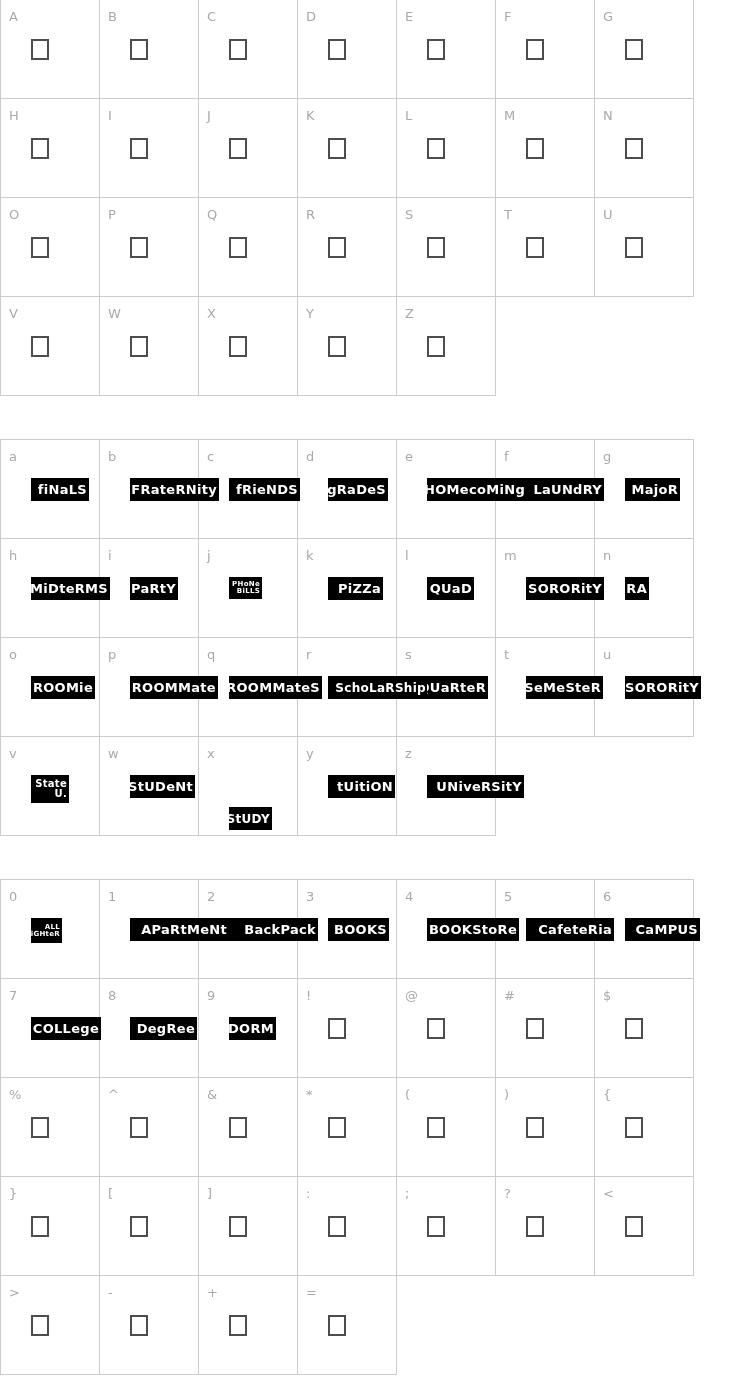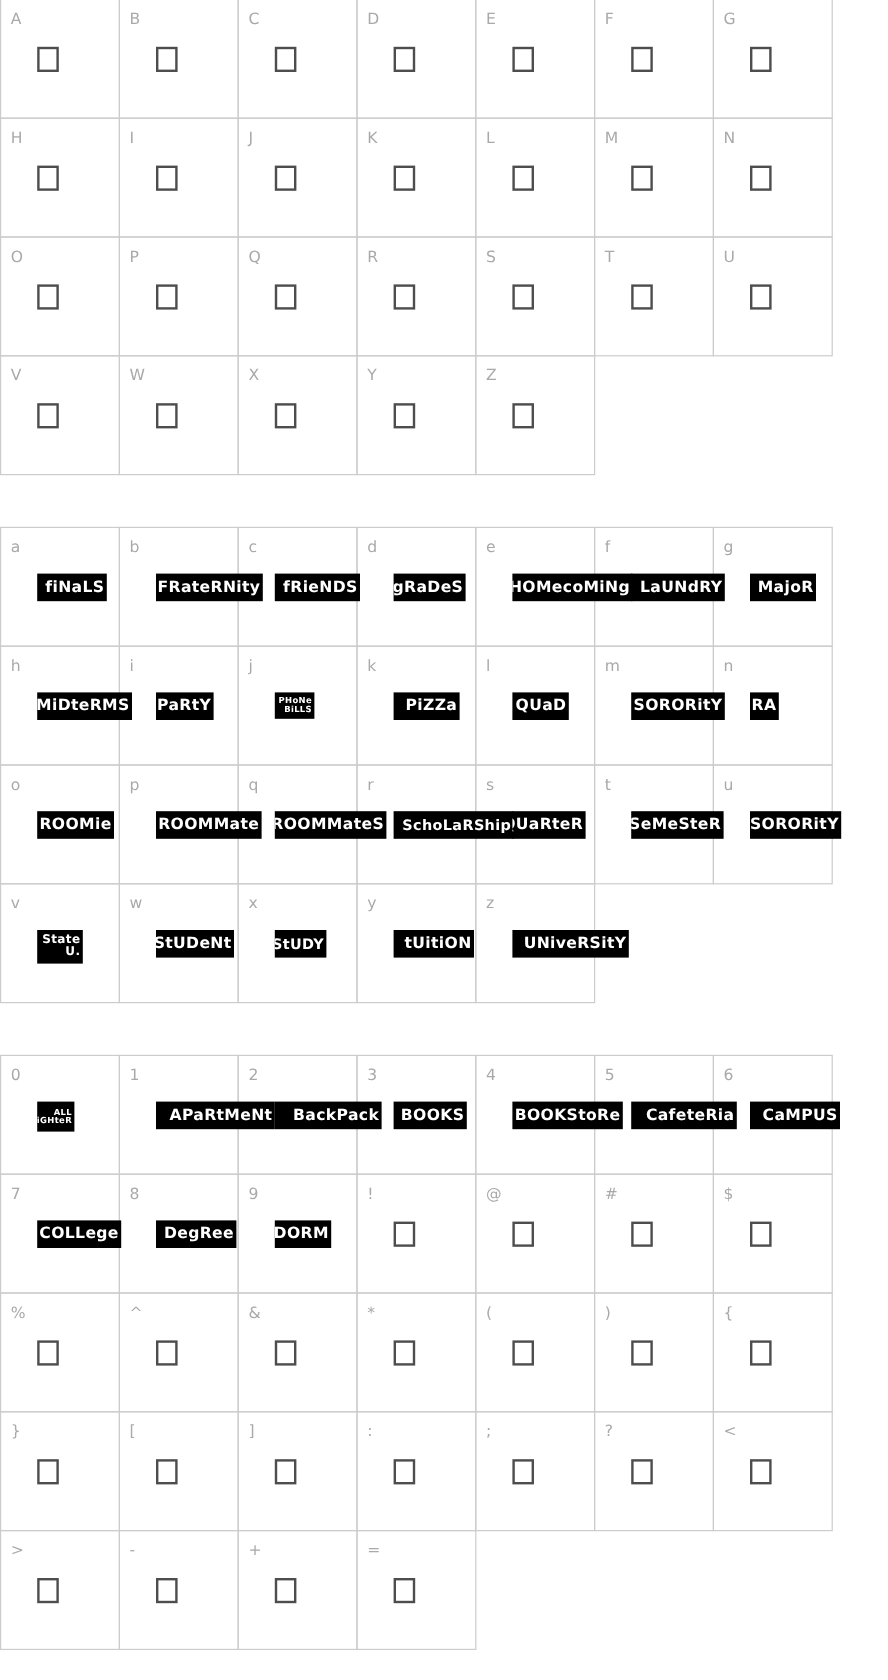--- a/index.html
+++ b/index.html
@@ -308,21 +308,21 @@
           </div>
         </div>
         <div class="cell">
     <span class="char">w</span>
   <div class="word" style="width: 65px;">
             <div>StUDeNt</div>
           </div>
         </div>
         <div class="cell">
     <span class="char">x</span>
-  <div class="word" style="width: 43px; font-size: 12px;">
+  <div class="word" style="width: 43px; font-size: 12px; margin-top: 32px;">
             <div>StUDY</div>
           </div>
         </div>
         <div class="cell">
     <span class="char">y</span>
   <div class="word" style="width: 67px;">
             <div>tUitiON</div>
           </div>
         </div>
         <div class="cell">

